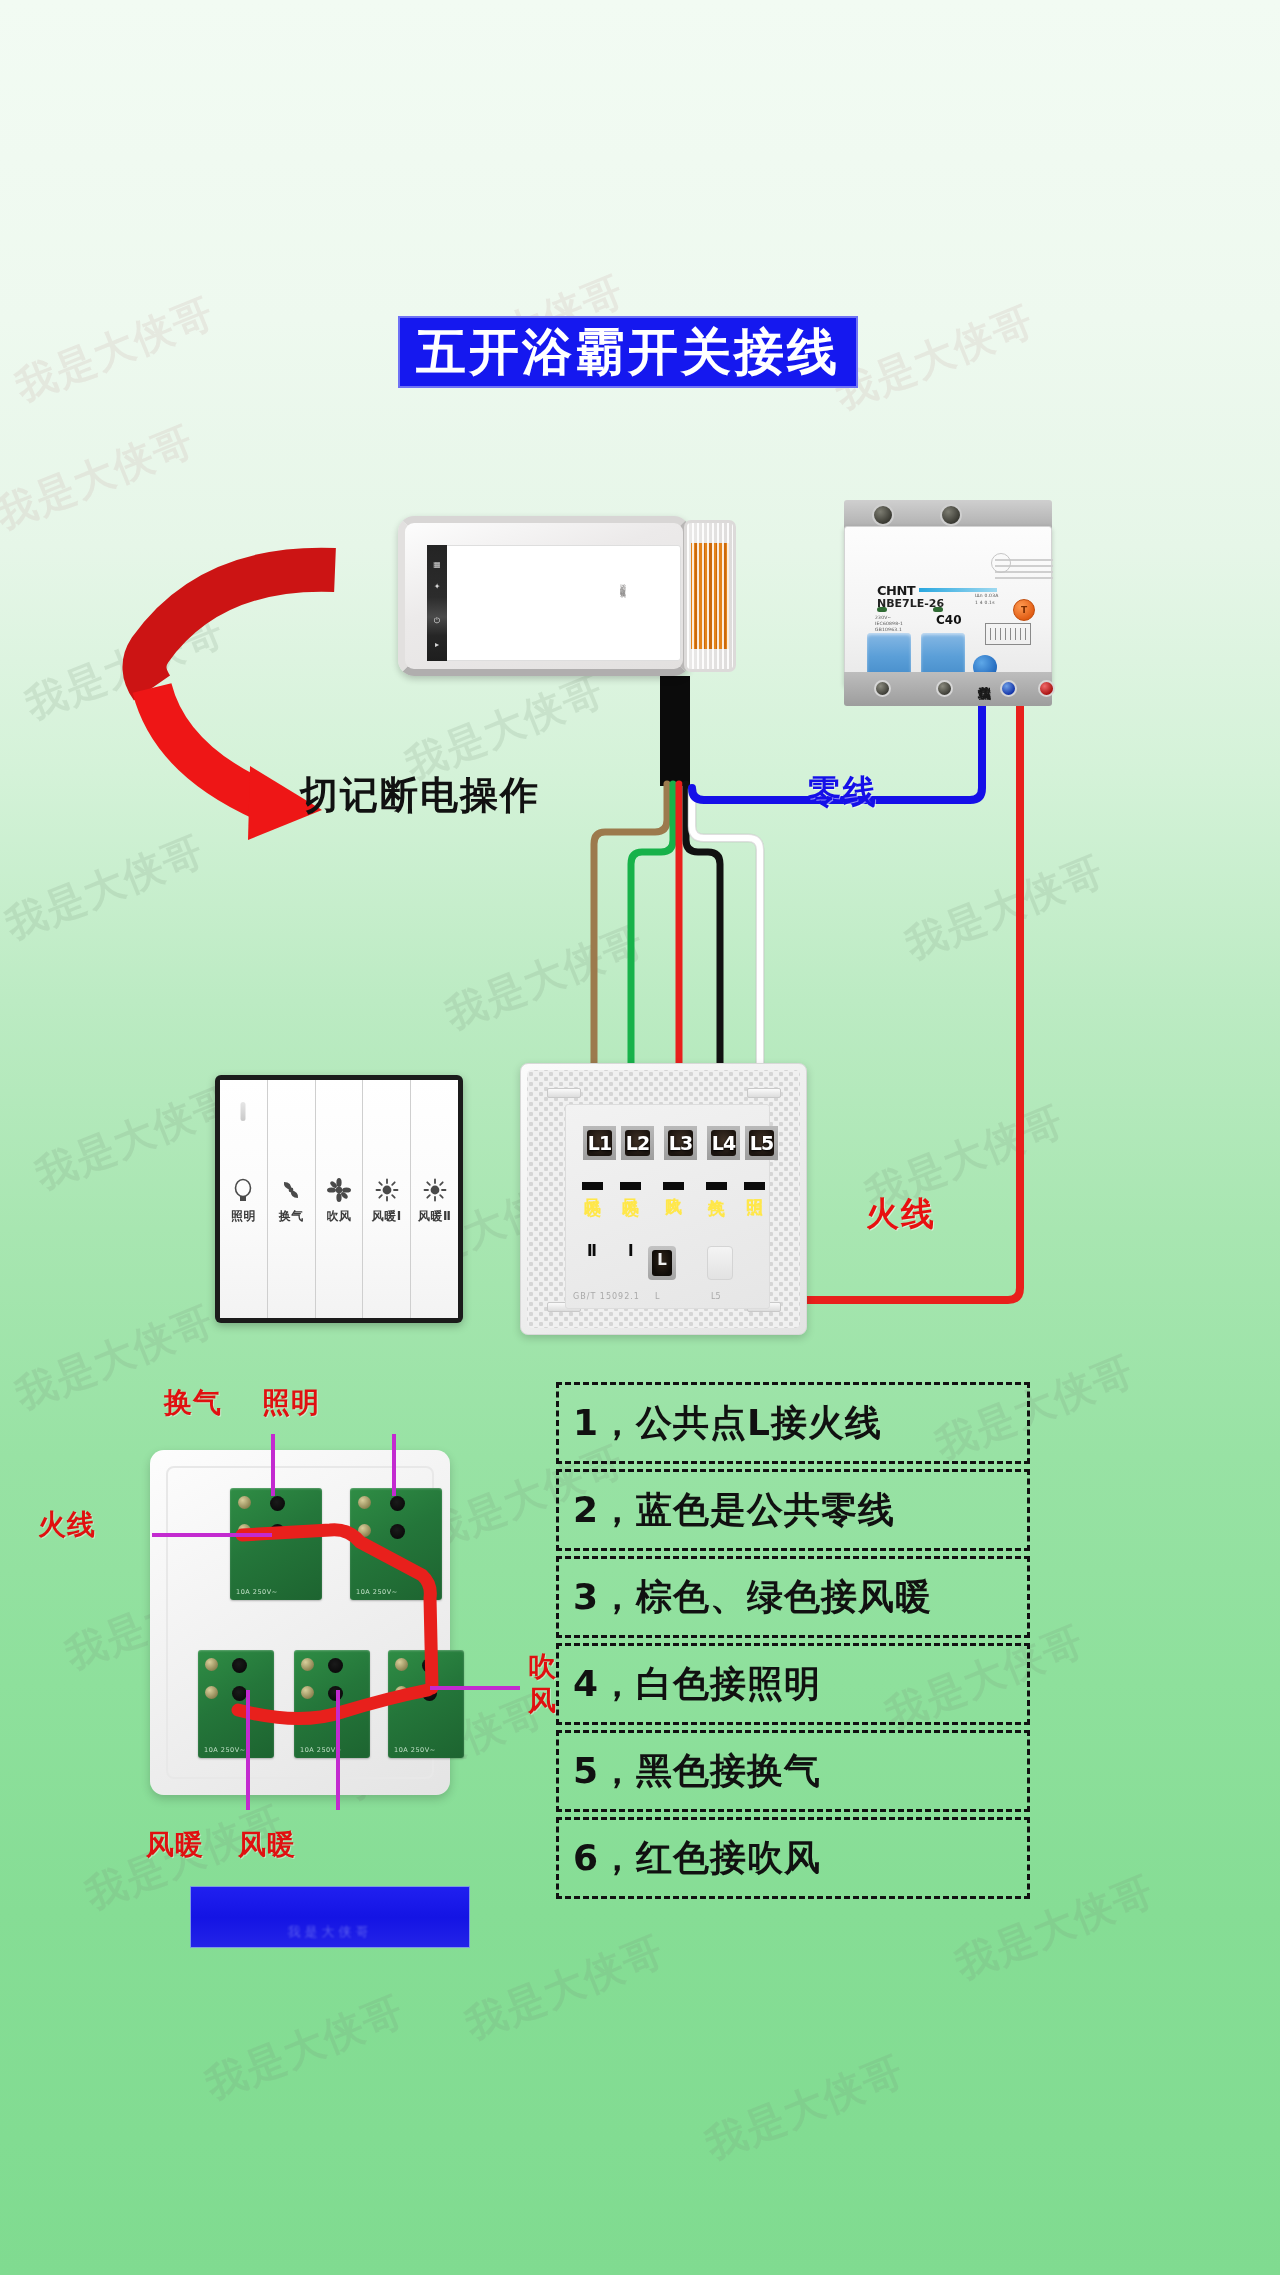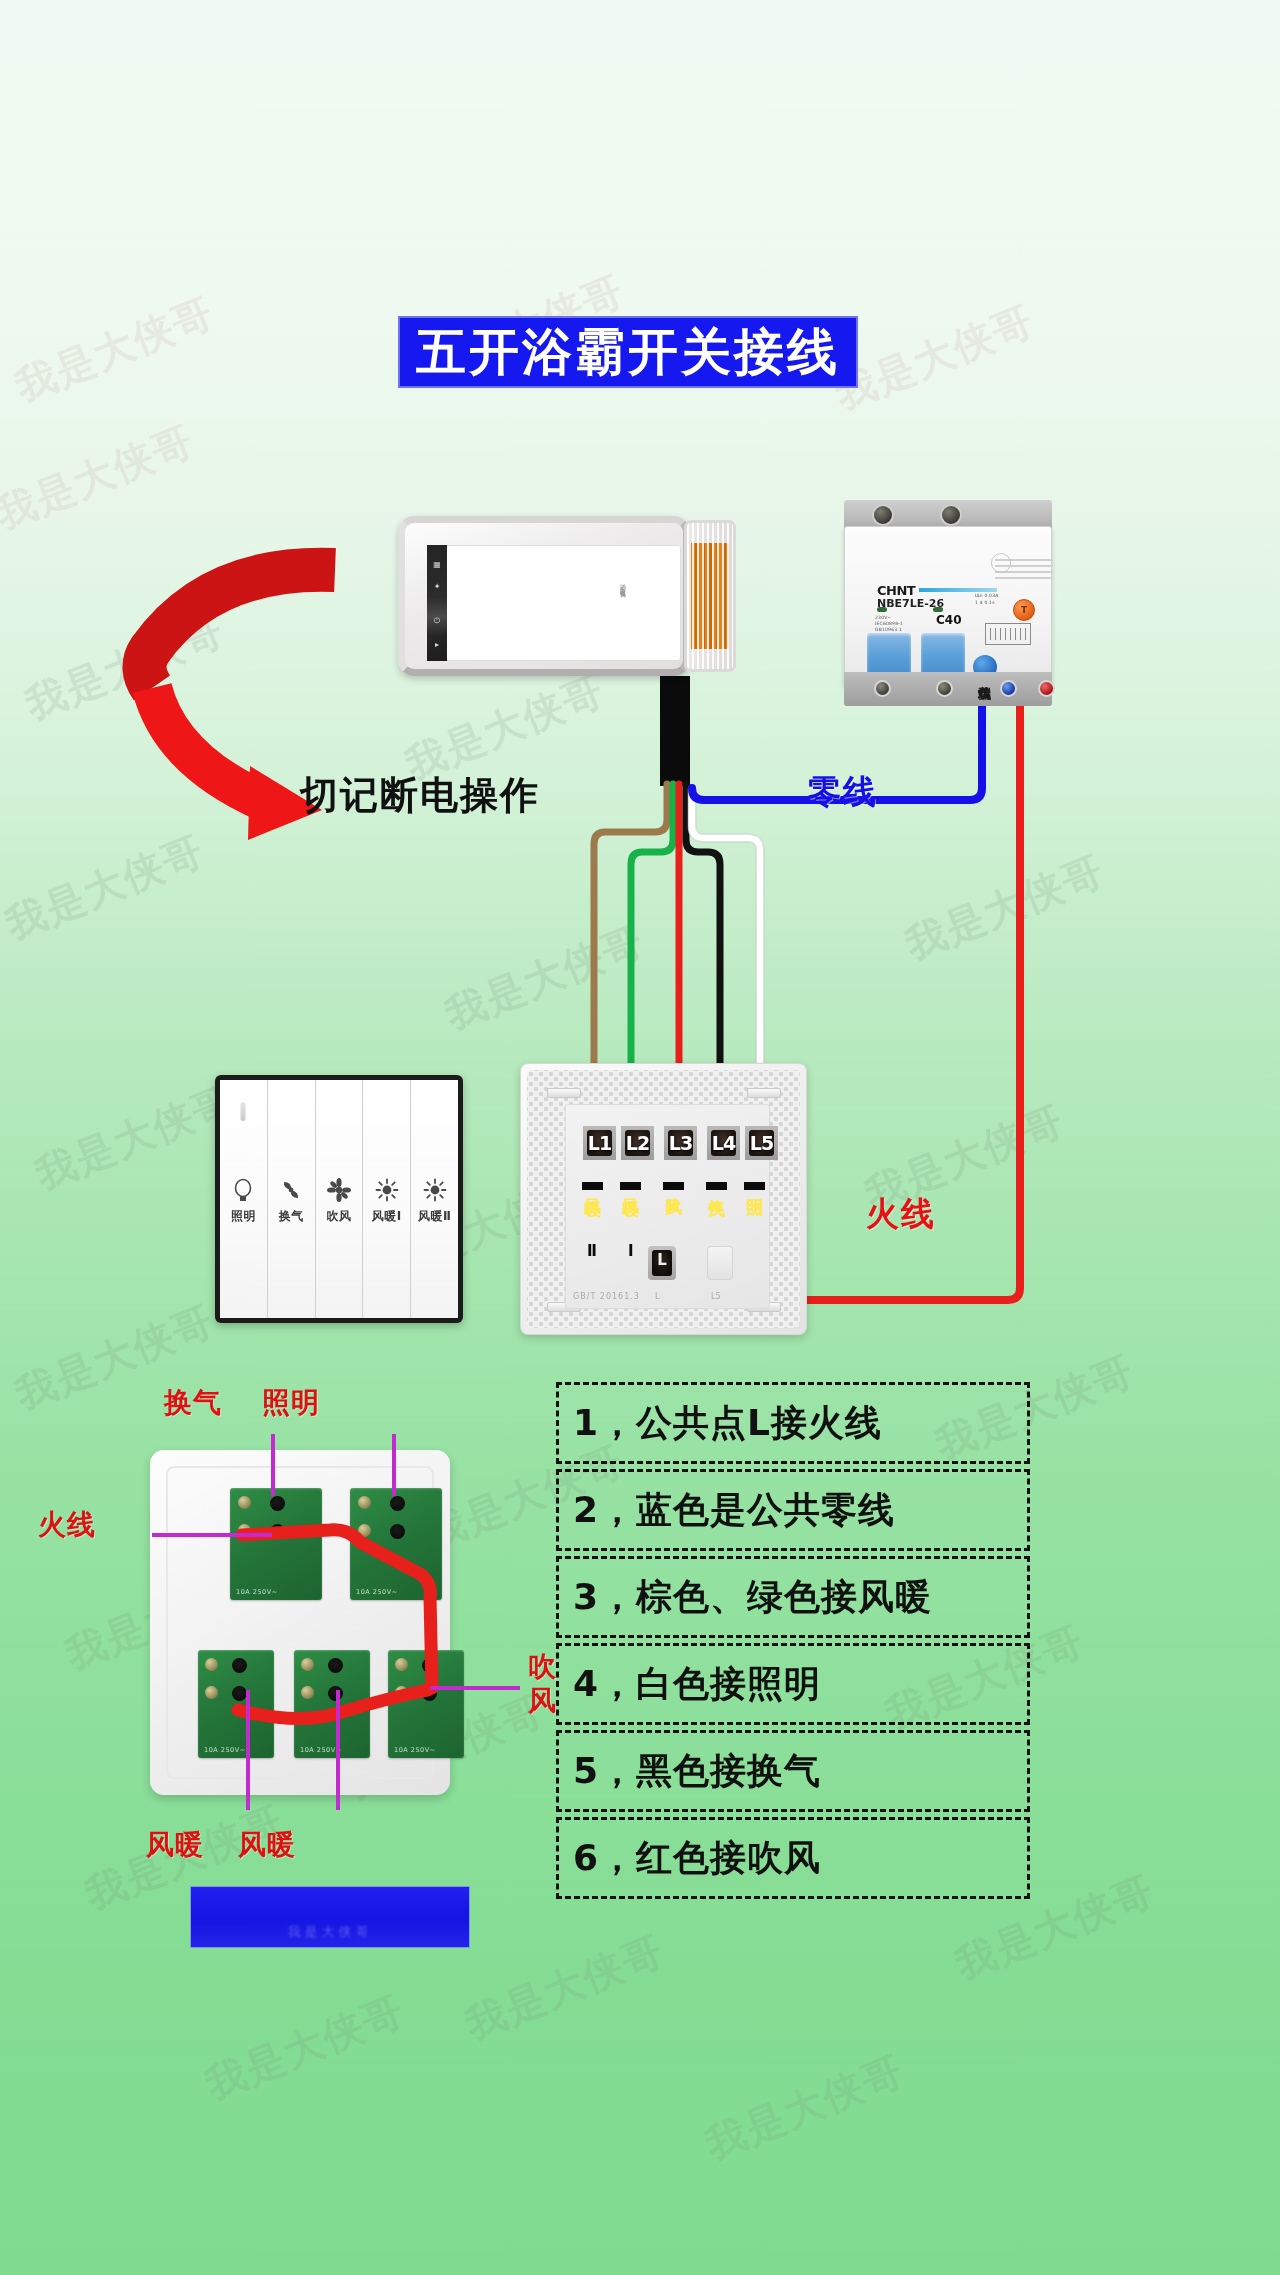--- a/index.html
+++ b/index.html
@@ -653,21 +653,21 @@
     <div class="fnlabel" style="left:142px; top:118px;">吹风</div>
     <div class="fnlabel" style="left:185px; top:118px;">换气</div>
     <div class="fnlabel" style="left:223px; top:118px;">照明</div>
 
     <div class="lterm">
       <div class="hole2"></div>
       <div class="ll">L</div>
     </div>
     <div style="position:absolute;left:186px;top:182px;width:26px;height:34px;background:linear-gradient(180deg,#f4f4f4,#e2e2e2);border:1px solid #d4d4d4;border-radius:4px;"></div>
 
-    <div class="gbt">GB/T 20161.3</div>
+    <div class="gbt">GB/T 15092.1</div>
     <div class="subL" style="left:134px; top:228px;">L</div>
     <div class="subL" style="left:190px; top:228px;">L5</div>
   </div>
 
   <div id="internals">
     <div class="int-case"></div>
 
     <div class="gmod" style="left:200px; top:118px; width:92px; height:112px;">
       <div class="scr" style="left:8px;  top:8px;"></div>
       <div class="ph" style="left:40px; top:8px;"></div>

